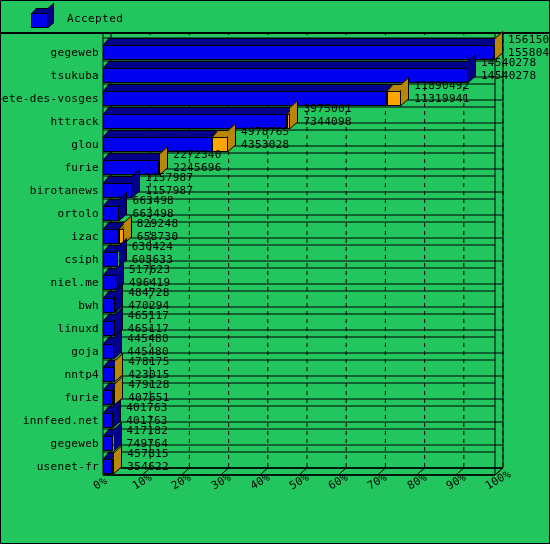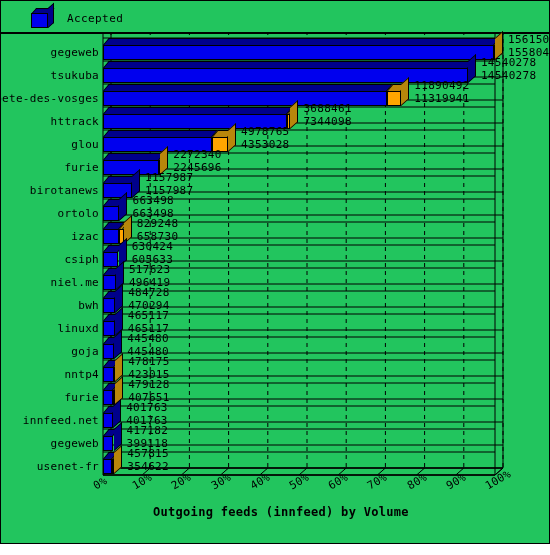--- a/index.html
+++ b/index.html
@@ -181,21 +181,21 @@
           <span class="cap-side" style="left: 400.312px; background: rgb(184, 134, 11);"></span>
           <span class="vlabel" style="left: 413.312px; top: -5px;">11890492</span>
           <span class="vlabel" style="left: 413.312px; top: 8px;">11319941</span>
         </div>
         <div class="bar-row" style="top: 73px; left: 0px; width: 548px;">
           <span class="seg" style="left: 102px; width: 184.24px; background: rgb(0, 0, 238);"></span>
           <span class="seg-top" style="left: 102px; width: 184.24px; background: rgb(0, 0, 139);"></span>
           <span class="seg" style="left: 286.24px; width: 3.136px; background: rgb(255, 165, 0);"></span>
           <span class="seg-top" style="left: 286.24px; width: 3.136px; background: rgb(184, 134, 11);"></span>
           <span class="cap-side" style="left: 289.376px; background: rgb(184, 134, 11);"></span>
-          <span class="vlabel" style="left: 302.376px; top: -5px;">3688461</span>
+          <span class="vlabel" style="left: 302.376px; top: -5px;">3975001</span>
           <span class="vlabel" style="left: 302.376px; top: 8px;">7344098</span>
         </div>
         <div class="bar-row" style="top: 96px; left: 0px; width: 548px;">
           <span class="seg" style="left: 102px; width: 109.368px; background: rgb(0, 0, 238);"></span>
           <span class="seg-top" style="left: 102px; width: 109.368px; background: rgb(0, 0, 139);"></span>
           <span class="seg" style="left: 211.368px; width: 15.68px; background: rgb(255, 165, 0);"></span>
           <span class="seg-top" style="left: 211.368px; width: 15.68px; background: rgb(184, 134, 11);"></span>
           <span class="cap-side" style="left: 227.048px; background: rgb(184, 134, 11);"></span>
           <span class="vlabel" style="left: 240.048px; top: -5px;">4978765</span>
           <span class="vlabel" style="left: 240.048px; top: 8px;">4353028</span>
@@ -290,21 +290,21 @@
           <span class="seg-top" style="left: 102px; width: 10.192px; background: rgb(0, 0, 139);"></span>
           <span class="cap-side" style="left: 112.192px; background: rgb(0, 0, 139);"></span>
           <span class="vlabel" style="left: 125.192px; top: -5px;">401763</span>
           <span class="vlabel" style="left: 125.192px; top: 8px;">401763</span>
         </div>
         <div class="bar-row" style="top: 395px; left: 0px; width: 548px;">
           <span class="seg" style="left: 102px; width: 10.192px; background: rgb(0, 0, 238);"></span>
           <span class="seg-top" style="left: 102px; width: 10.192px; background: rgb(0, 0, 139);"></span>
           <span class="cap-side" style="left: 112.584px; background: rgb(0, 0, 139);"></span>
           <span class="vlabel" style="left: 125.584px; top: -5px;">417182</span>
-          <span class="vlabel" style="left: 125.584px; top: 8px;">399118</span>
+          <span class="vlabel" style="left: 125.584px; top: 8px;">749764</span>
         </div>
         <div class="bar-row" style="top: 418px; left: 0px; width: 548px; text-decoration: underline;">
           <span class="seg" style="left: 102px; width: 9.016px; background: rgb(0, 0, 238);"></span>
           <span class="seg-top" style="left: 102px; width: 9.016px; background: rgb(0, 0, 139);"></span>
           <span class="seg" style="left: 111.016px; width: 2.352px; background: rgb(255, 165, 0);"></span>
           <span class="seg-top" style="left: 111.016px; width: 2.352px; background: rgb(184, 134, 11);"></span>
           <span class="cap-side" style="left: 113.368px; background: rgb(184, 134, 11);"></span>
           <span class="vlabel" style="left: 126.368px; top: -5px;">457815</span>
           <span class="vlabel" style="left: 126.368px; top: 8px;">354622</span>
         </div>
@@ -315,16 +315,15 @@
         <div class="tick-label" style="left: 168.4px; top: 447px;">20%</div>
         <div class="tick-label" style="left: 207.6px; top: 447px;">30%</div>
         <div class="tick-label" style="left: 246.8px; top: 447px;">40%</div>
         <div class="tick-label" style="left: 286px; top: 447px;">50%</div>
         <div class="tick-label" style="left: 325.2px; top: 447px;">60%</div>
         <div class="tick-label" style="left: 364.4px; top: 447px;">70%</div>
         <div class="tick-label" style="left: 403.6px; top: 447px;">80%</div>
         <div class="tick-label" style="left: 442.8px; top: 447px;">90%</div>
         <div class="tick-label" style="left: 482px; top: 447px;">100%</div>
       </div>
-    <div id="xtitle" style="left: 152px; top: 471px;">Outgoing feeds (innfeed) by Volume</div>
   </div>
 
 </div>
 
 </body></html>

